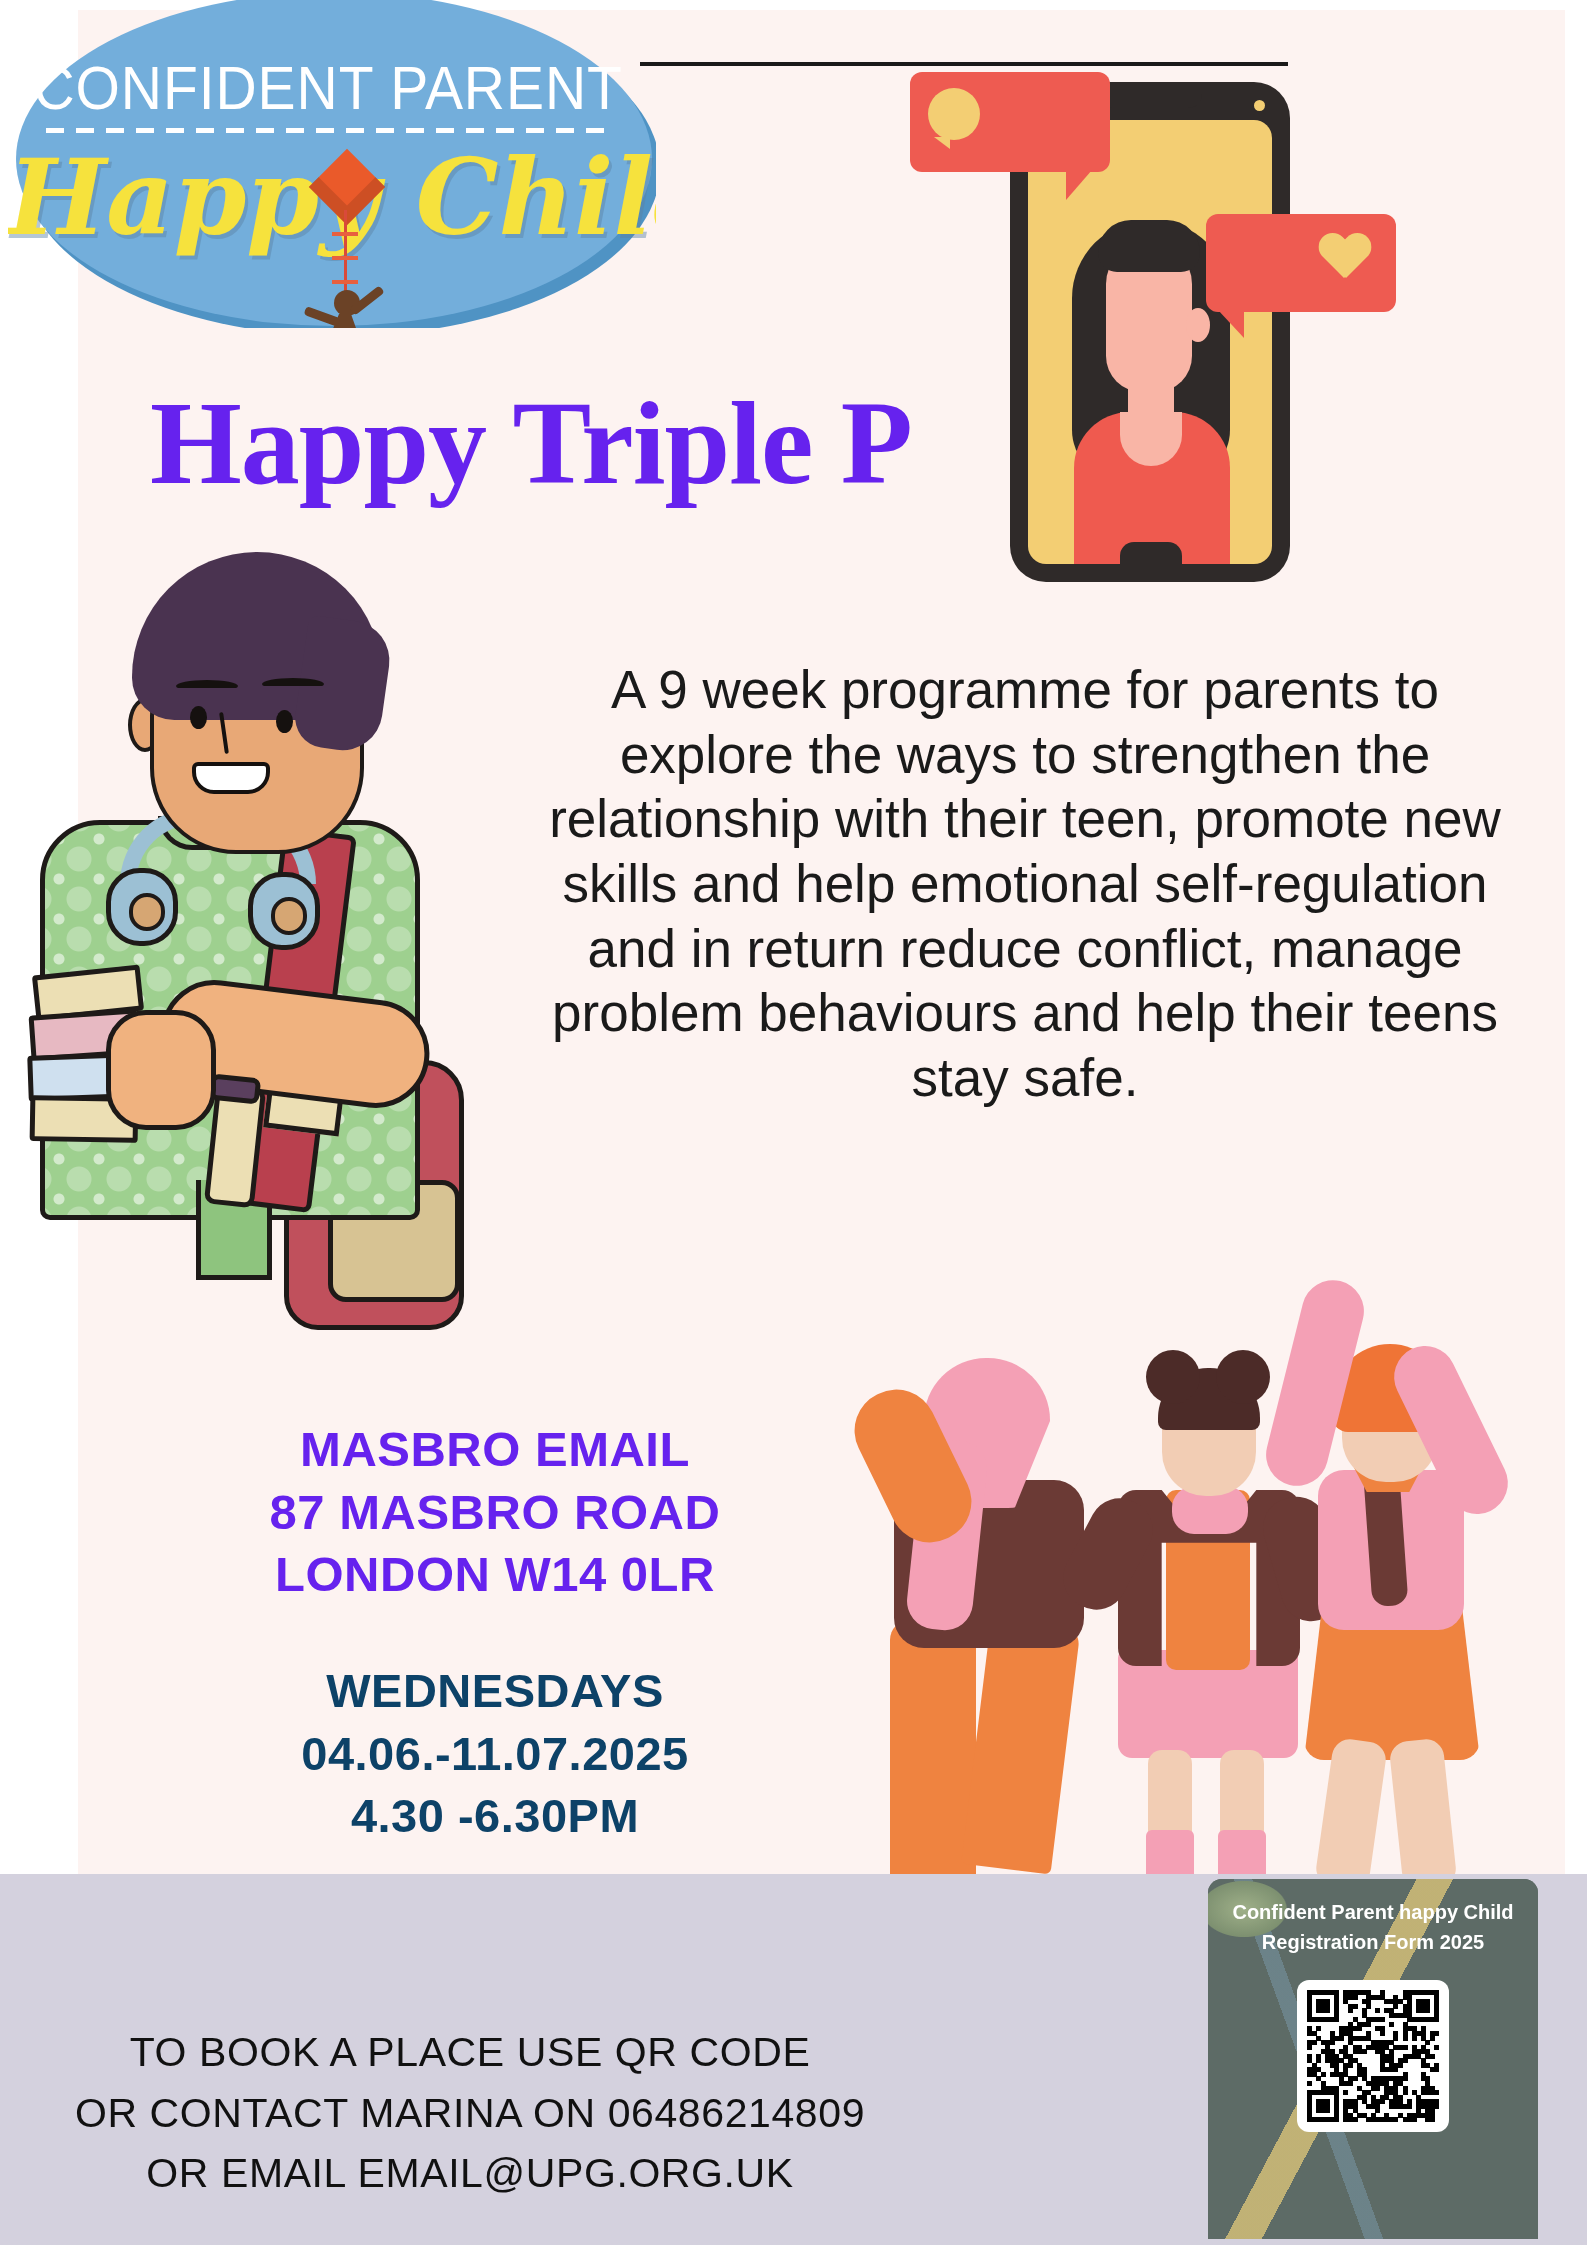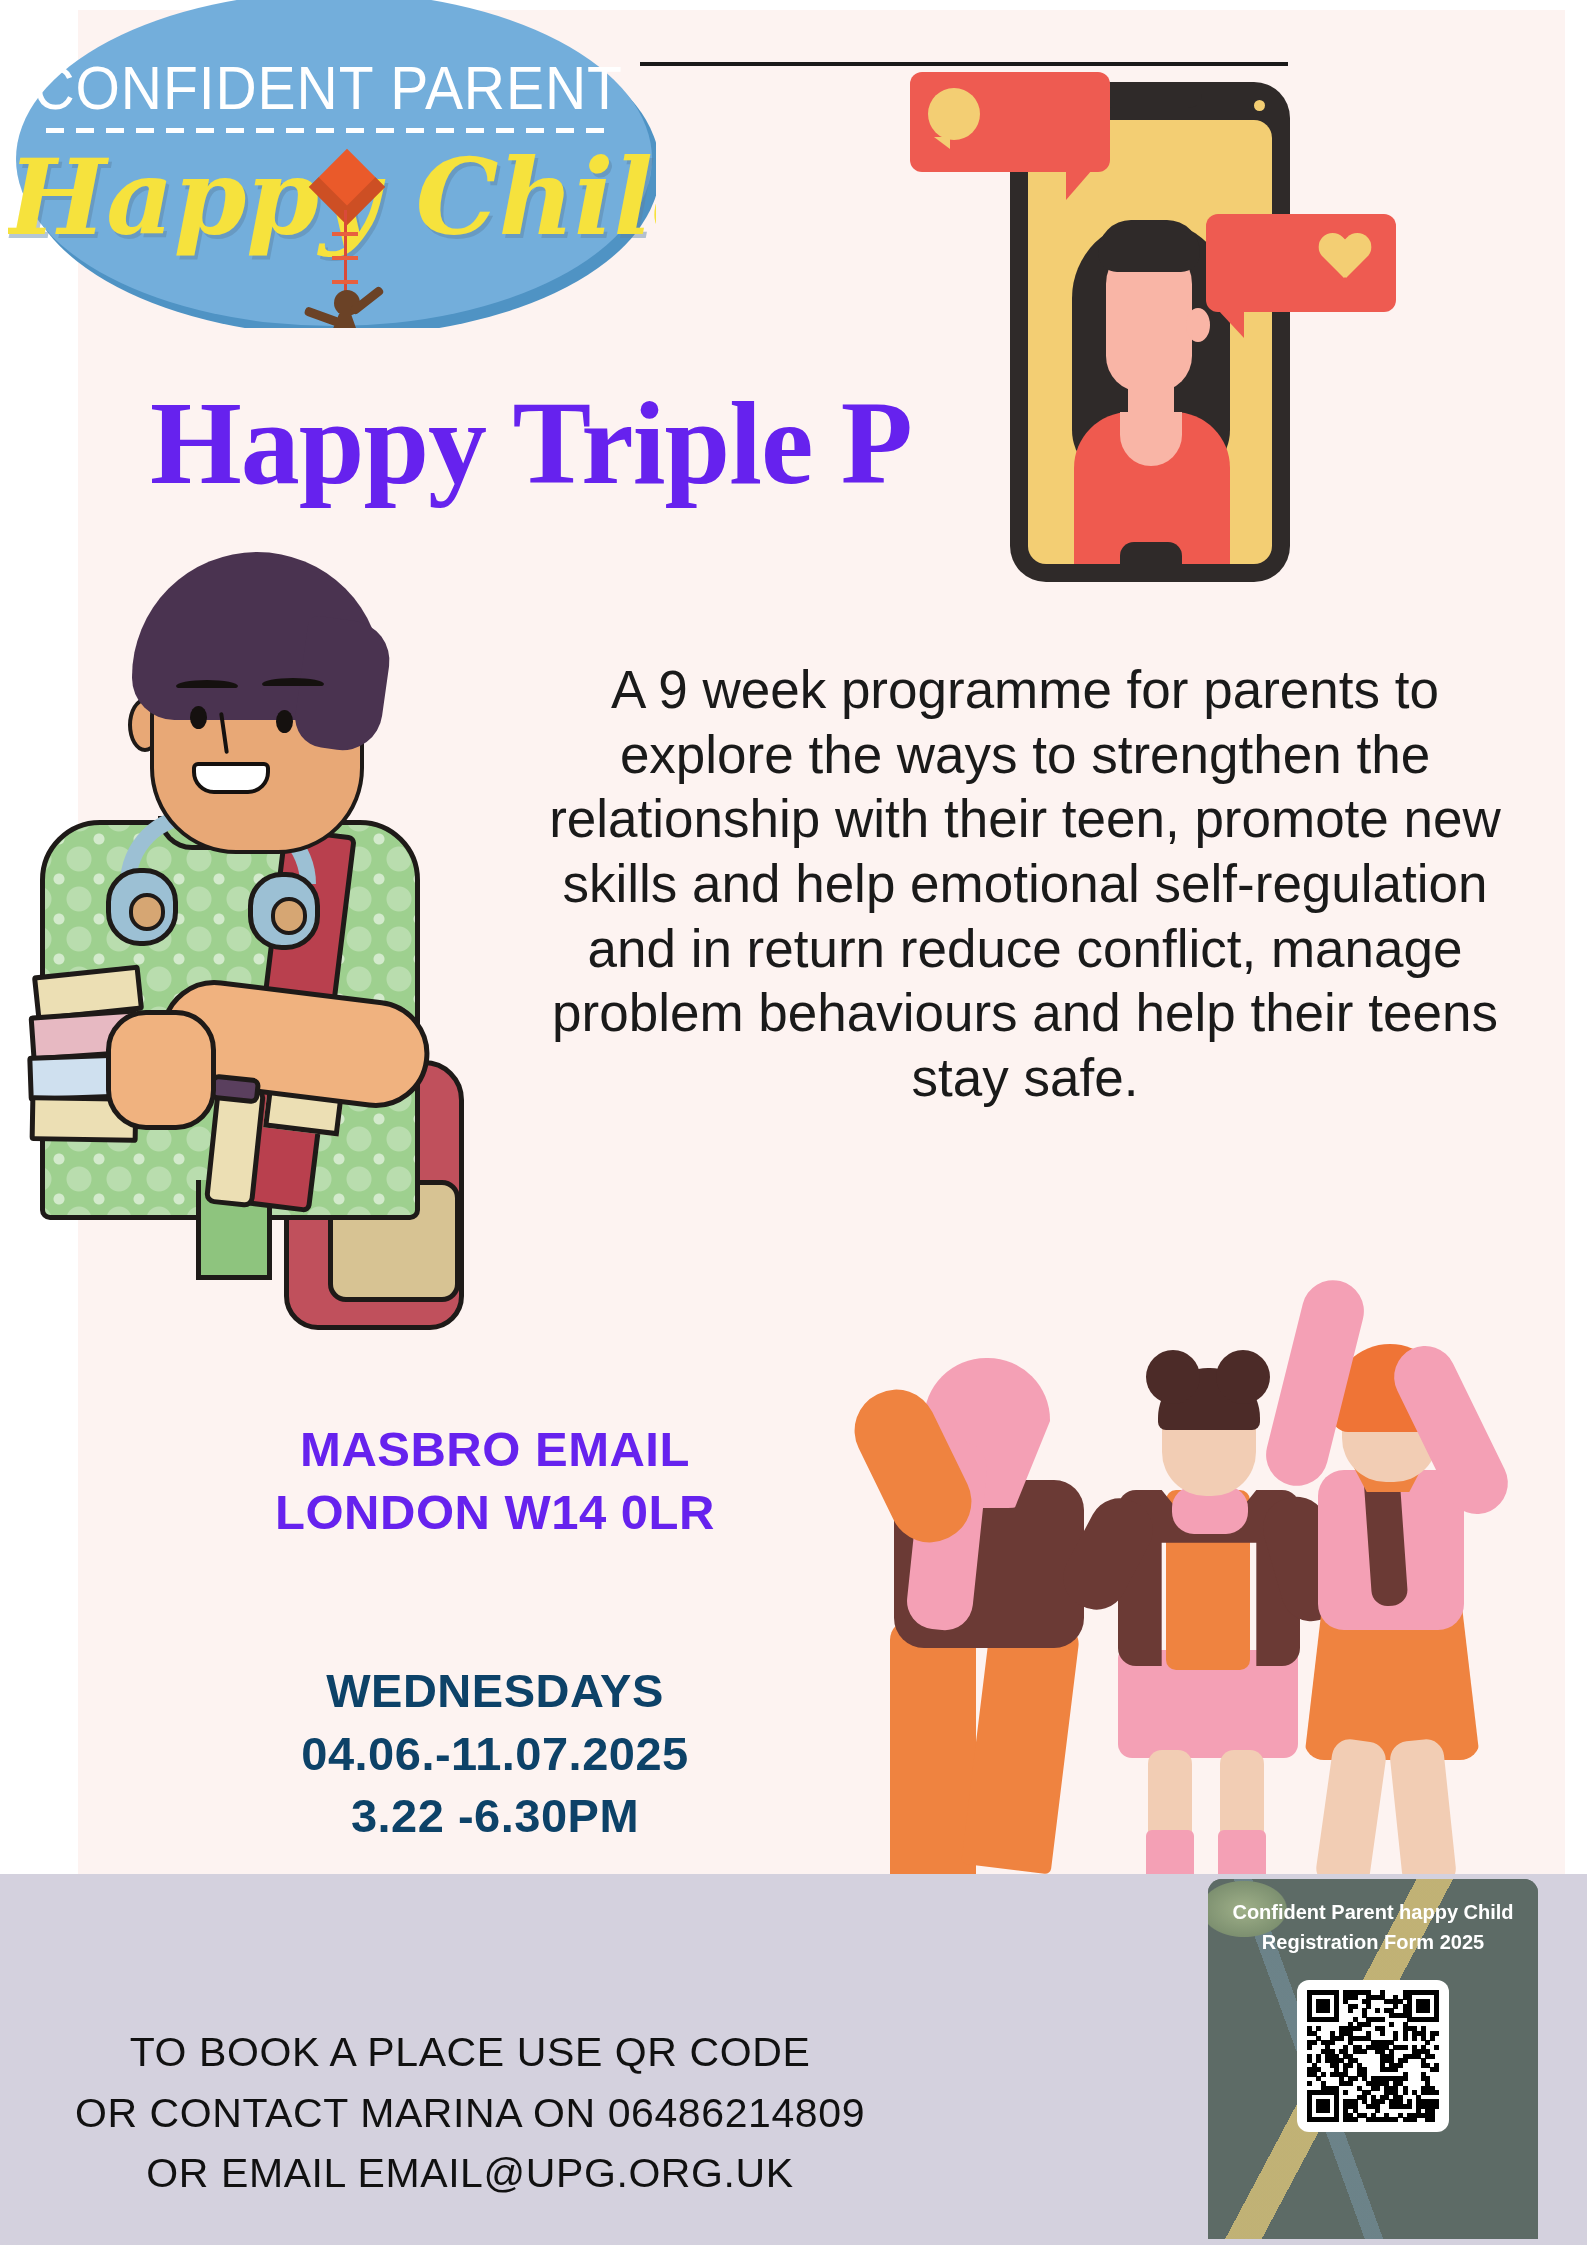--- a/index.html
+++ b/index.html
@@ -385,27 +385,28 @@
     <div class="g-shape" style="left:488px; top:186px; width:36px;  height:130px; background:#6b3a35; border-radius:6px 6px 16px 16px; transform:rotate(-4deg);"></div>
     <div class="g-shape" style="left:470px; top:170px; width:76px;  height:32px; background:#ef8340; border-radius:8px; clip-path:polygon(0 0,100% 0,78% 100%,22% 100%);"></div>
     <div class="g-shape" style="left:462px; top:78px;  width:96px;  height:114px; background:#f2cdb4; border-radius:44px;"></div>
     <div class="g-shape" style="left:452px; top:54px;  width:116px; height:88px; background:#ef7436; border-radius:58px 58px 16px 16px;"></div>
     <div class="g-shape" style="left:404px; top:-12px; width:62px;  height:210px; background:#f4a0b5; border-radius:32px; transform:rotate(14deg);"></div>
     <div class="g-shape" style="left:540px; top:50px;  width:62px;  height:180px; background:#f4a0b5; border-radius:32px; transform:rotate(-26deg);"></div>
   </div>
 
   <div class="venue">
     <div>MASBRO EMAIL</div>
+    <div>87 MASBRO ROAD</div>
     <div>LONDON W14 0LR</div>
   </div>
 
   <div class="schedule">
     <div>WEDNESDAYS</div>
     <div>04.06.-11.07.2025</div>
-    <div>3.22 -6.30PM</div>
+    <div>4.30 -6.30PM</div>
   </div>
 
   <div class="footer"></div>
   <div class="footer-text">
     <div>TO BOOK A PLACE USE QR CODE</div>
     <div>OR CONTACT MARINA  ON 06486214809</div>
     <div>OR EMAIL EMAIL@UPG.ORG.UK</div>
   </div>
 
   <div class="qr-card">

